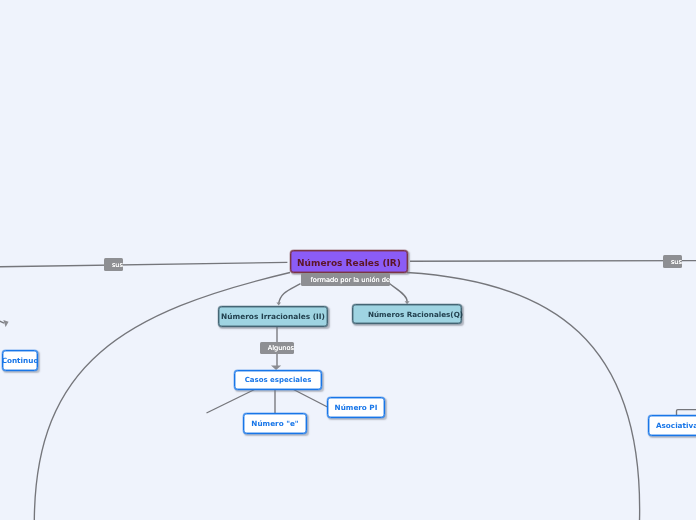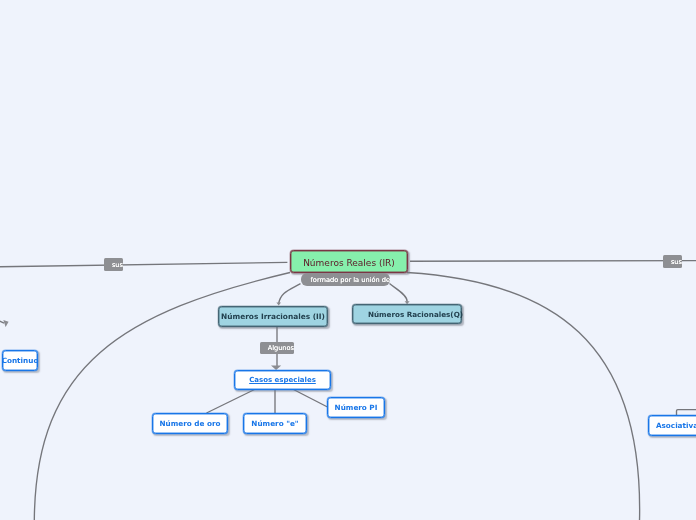--- a/index.html
+++ b/index.html
@@ -3,22 +3,22 @@
 <meta charset="utf-8">
 <style>
   html,body{margin:0;padding:0;}
   body{width:696px;height:520px;overflow:hidden;background:#eff3fc;
        font-family:"DejaVu Sans",sans-serif;-webkit-font-smoothing:antialiased;}
   #canvas{position:relative;width:696px;height:520px;}
   .node,.lbl{transform:translateZ(0);}
   svg.edges{position:absolute;left:0;top:0;width:696px;height:520px;}
   .node{position:absolute;box-sizing:border-box;display:flex;align-items:center;
         justify-content:center;white-space:nowrap;line-height:normal;}
-  .n-root{background:#86efac;border:1px solid #7a3544;color:#5c1526;border-radius:3.5px;
-          font-weight:normal;font-size:9px;
+  .n-root{background:#8b5cf6;border:1px solid #7a3544;color:#5c1526;border-radius:3.5px;
+          font-weight:bold;font-size:9px;
           box-shadow:inset 0 0 0 0.5px rgba(122,53,68,.85),
                      0 0 0 0.45px rgba(122,53,68,.5),
                      1.2px 1.6px 1.4px rgba(120,124,136,.5);}
   .n-blue{background:#9fd4e2;border:1px solid #456574;color:#23414f;border-radius:3.5px;
           font-weight:bold;font-size:7.2px;
           box-shadow:inset 0 0 0 0.5px rgba(69,101,116,.85),
                      0 0 0 0.4px rgba(69,101,116,.45),
                      1.2px 1.6px 1.4px rgba(120,124,136,.5);}
   .n-white{background:#fff;border:1px solid #1876e8;color:#1876e8;border-radius:3.5px;
            font-weight:bold;font-size:7.25px;
@@ -58,40 +58,37 @@
 
   <div class="node n-root" style="left:290px;top:250px;width:118px;height:23px;">
     <span style="display:block;transform:translateY(1.3px)">Números Reales (IR)</span>
   </div>
   <div class="node n-blue" style="left:218px;top:306px;width:110px;height:21px;font-size:7.4px;">
     <span>Números Irracionales (II)</span>
   </div>
   <div class="node n-blue" style="left:352px;top:304px;width:110px;height:20px;padding-left:17px;">
     <span>Números Racionales(Q)</span>
   </div>
-  <div class="node n-white" style="left:234px;top:370px;width:97px;height:20px;font-size:7px;text-decoration:underline;">
+  <div class="node n-white" style="left:234px;top:370px;width:88px;height:20px;font-size:7px;">
     <span>Casos especiales</span>
-  </div>
-  <div class="node n-white" style="left:152px;top:413px;width:76px;height:21px;">
-    <span>Número de oro</span>
   </div>
   <div class="node n-white" style="left:243px;top:413px;width:64px;height:21px;">
     <span>Número "e"</span>
   </div>
   <div class="node n-white" style="left:327px;top:397px;width:58px;height:21px;">
     <span>Número PI</span>
   </div>
   <div class="node n-white" style="left:2px;top:318px;width:36px;height:21px;margin-top:32px;">
     <span>Continuo</span>
   </div>
   <div class="node n-white" style="left:648px;top:415px;width:58px;height:21px;">
     <span>Asociativa</span>
   </div>
 
-  <div class="lbl" style="left:301px;top:273px;width:89px;height:13px;border-radius:6px;">
+  <div class="lbl" style="left:301px;top:273px;width:89px;height:13px;">
     <span>formado por la unión de</span>
   </div>
   <div class="lbl" style="left:260px;top:342px;width:34px;height:12px;">
     <span>Algunos</span>
   </div>
   <div class="lbl" style="left:104px;top:258px;width:19px;height:13px;">
     <span>sus</span>
   </div>
   <div class="lbl" style="left:663px;top:255px;width:19px;height:13px;">
     <span>sus</span>

